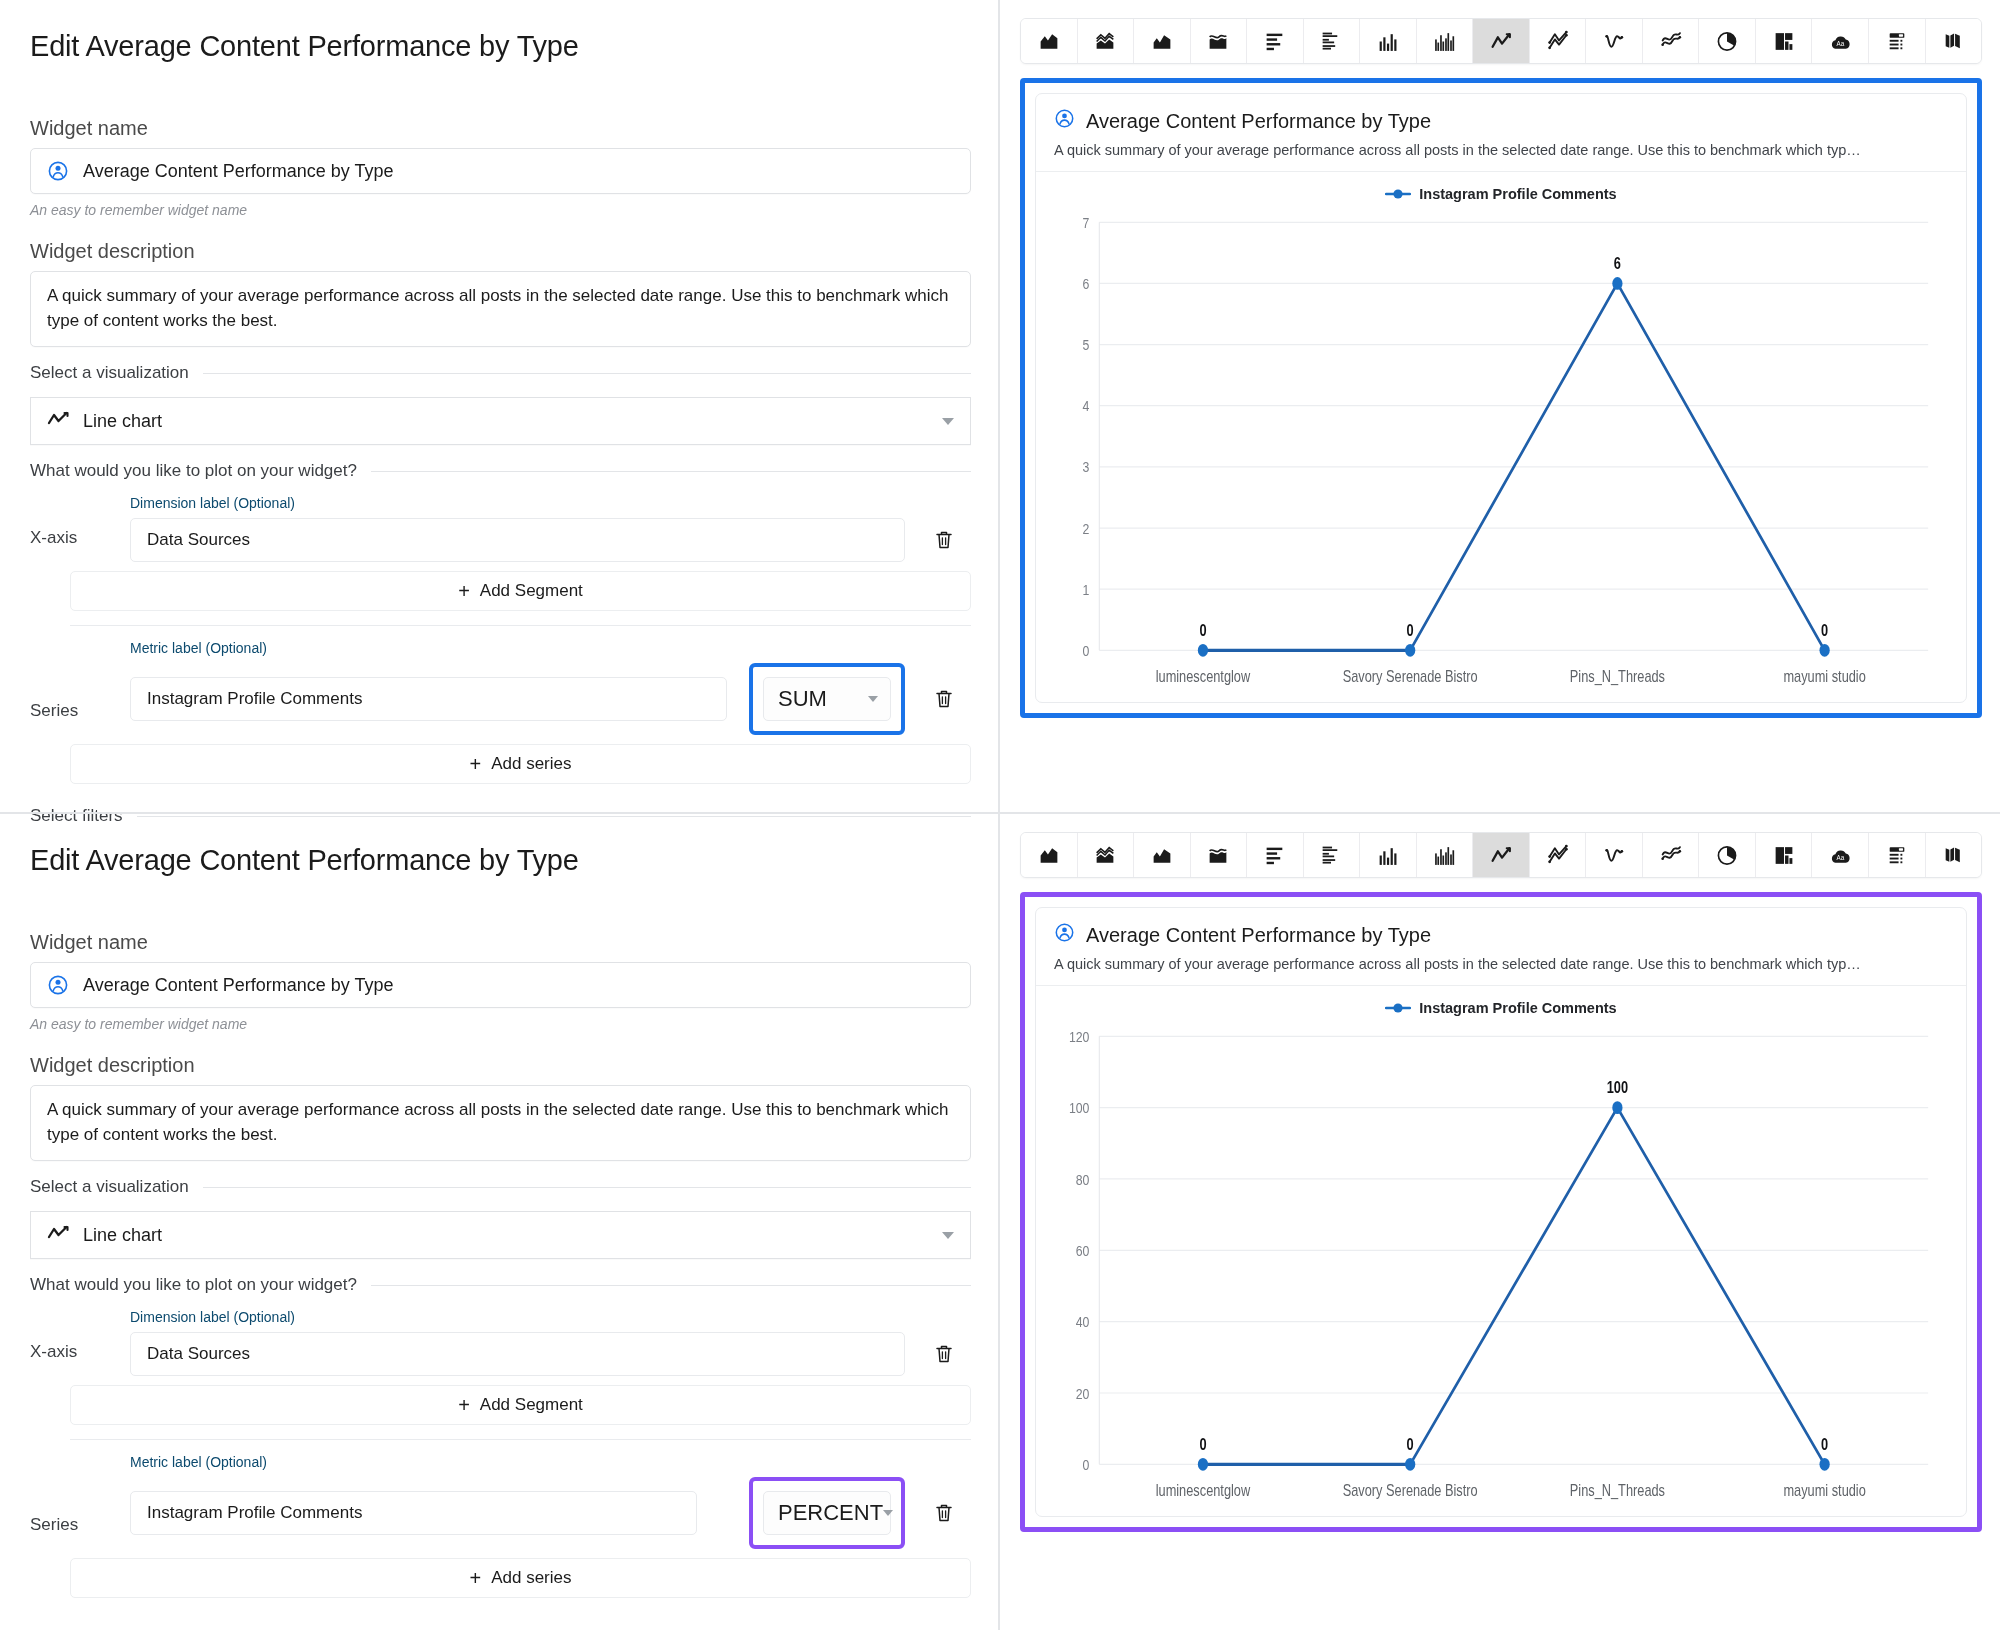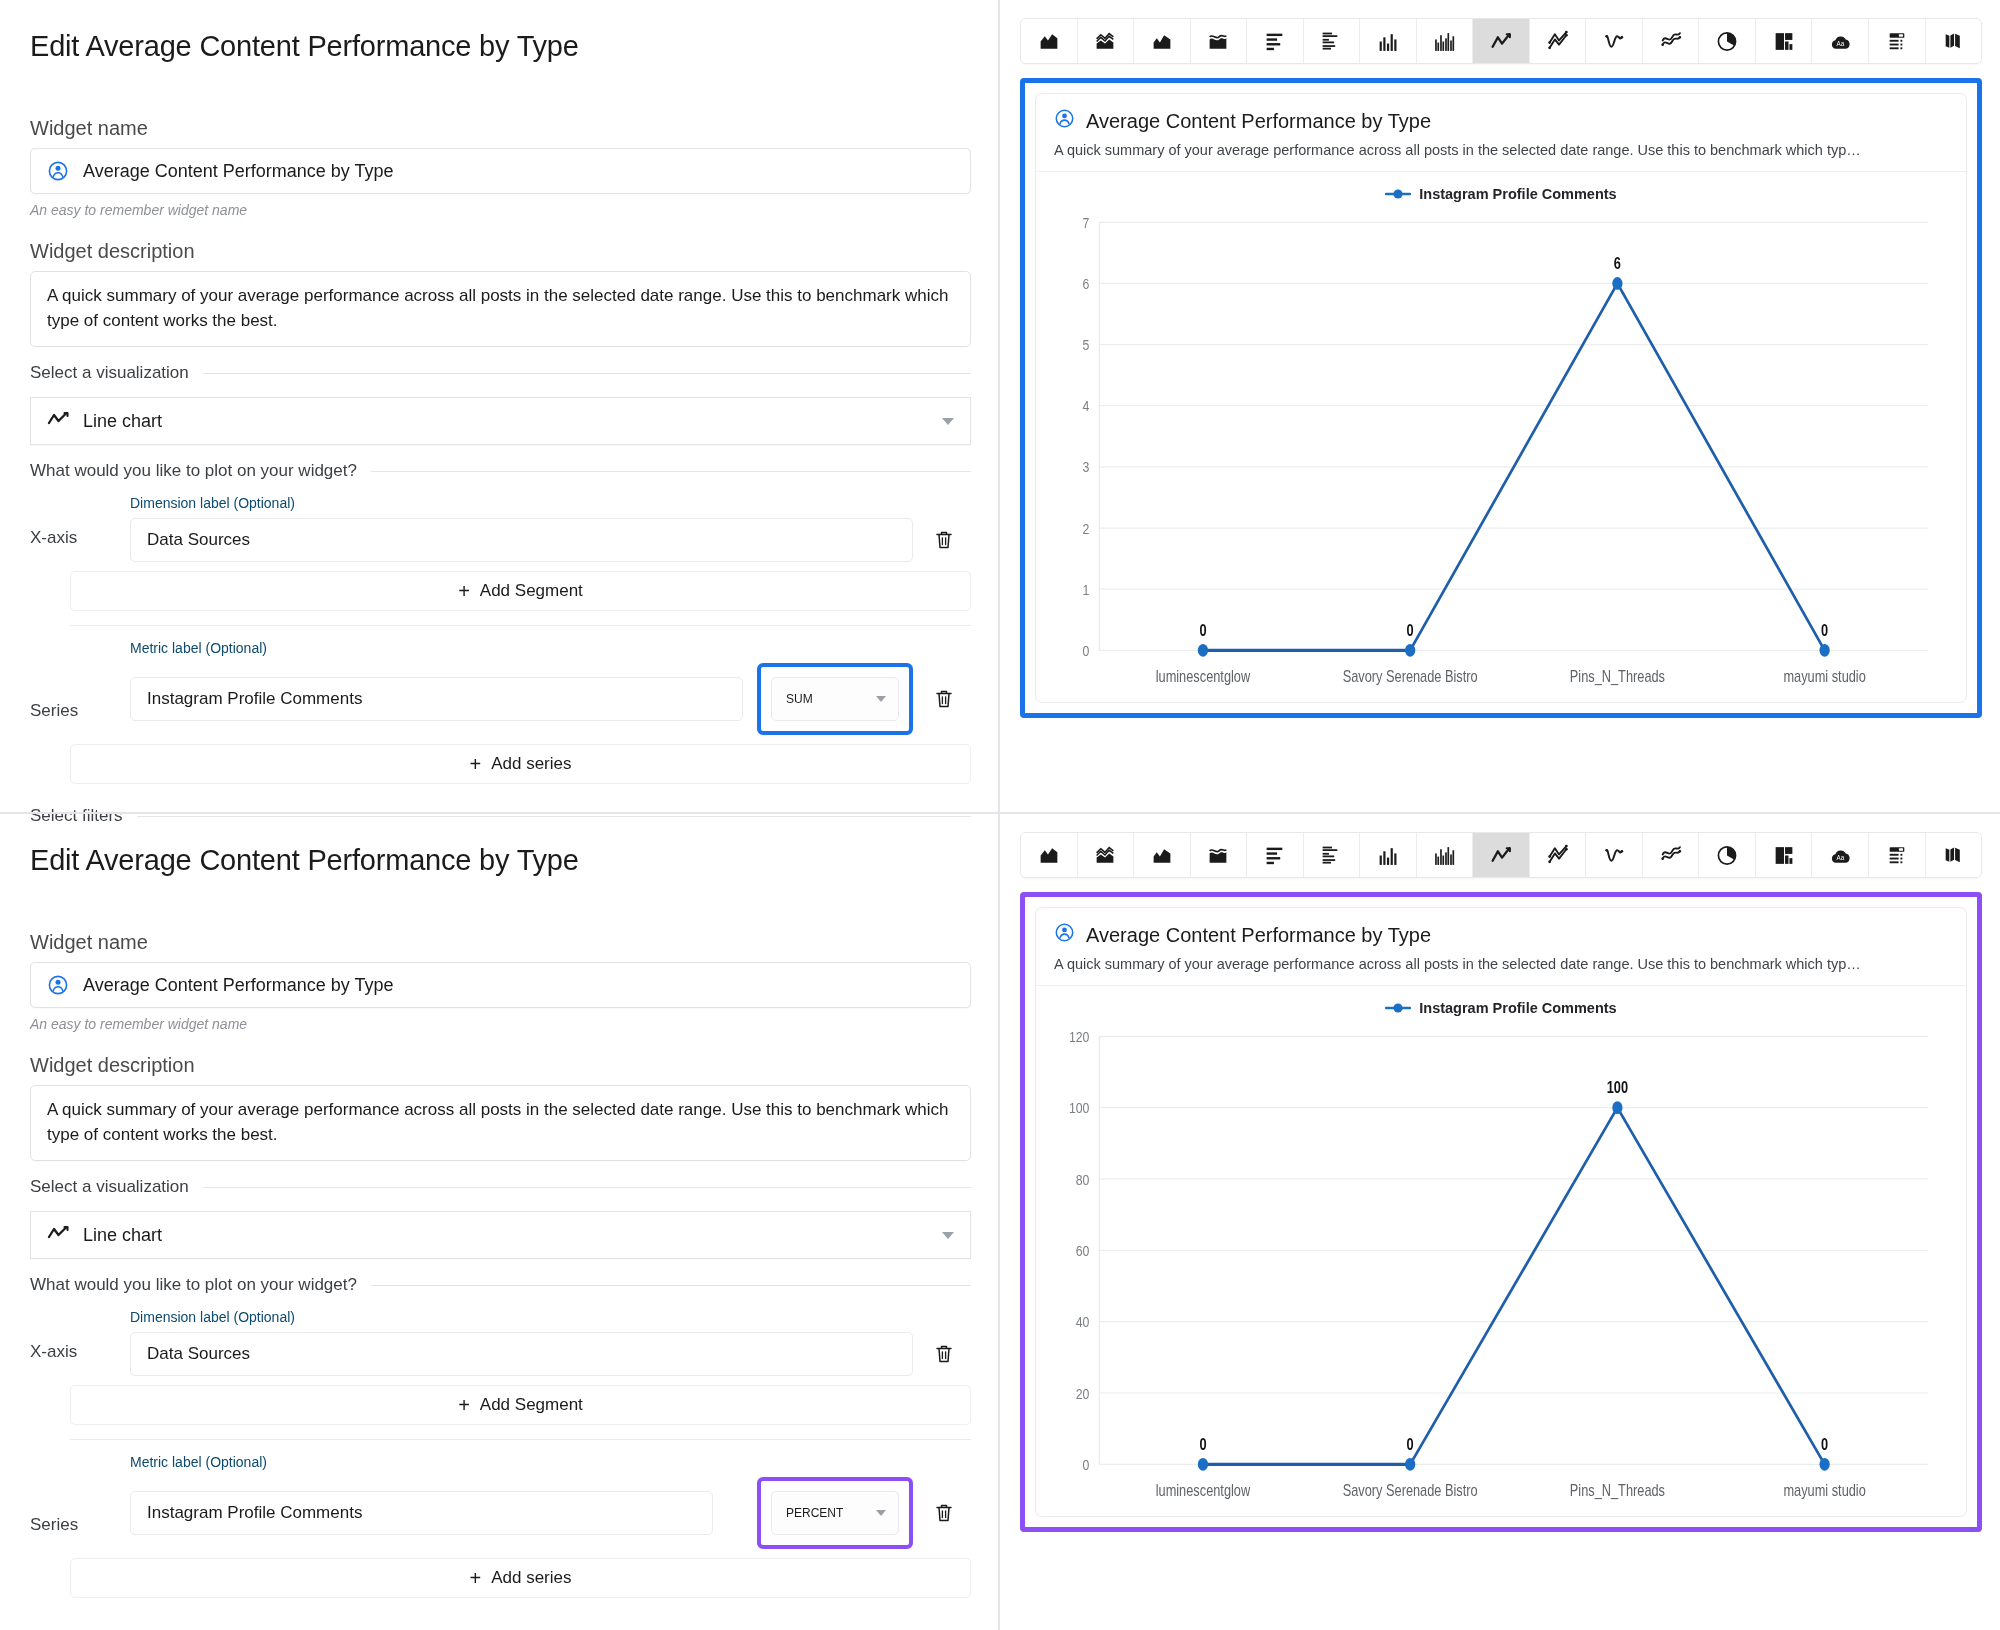--- a/index.html
+++ b/index.html
@@ -110,21 +110,21 @@
   }
   .row-tag {
     width: 100px;
     font-size: 17px;
     color: #3c3f43;
     padding-bottom: 14px;
     flex: 0 0 100px;
   }
   .row-body { flex: 1; }
   .sub-label { font-size: 14px; color: #0c4a6e; margin-bottom: 7px; }
-  .row-fields { display: flex; align-items: center; gap: 4px; }
+  .row-fields { display: flex; align-items: center; gap: 12px; }
   .text-field {
     flex: 1;
     border: 1px solid #e8eaed;
     border-radius: 5px;
     height: 44px;
     display: flex;
     align-items: center;
     padding: 0 16px;
     font-size: 17px;
     color: #1b1b1b;
@@ -149,21 +149,21 @@
   .agg-select {
     width: 128px;
     height: 44px;
     border: 1px solid #e8eaed;
     border-radius: 5px;
     background: #fdfdfd;
     display: flex;
     align-items: center;
     justify-content: space-between;
     padding: 0 12px 0 14px;
-    font-size: 12px;
+    font-size: 22px;
     color: #1b1b1b;
   }
   .agg-select .caret {
     border-left-width: 5px; border-right-width: 5px; border-top-width: 6px;
   }
   .add-btn {
     margin-top: 9px;
     border: 1px solid #eceef0;
     border-radius: 5px;
     height: 40px;

